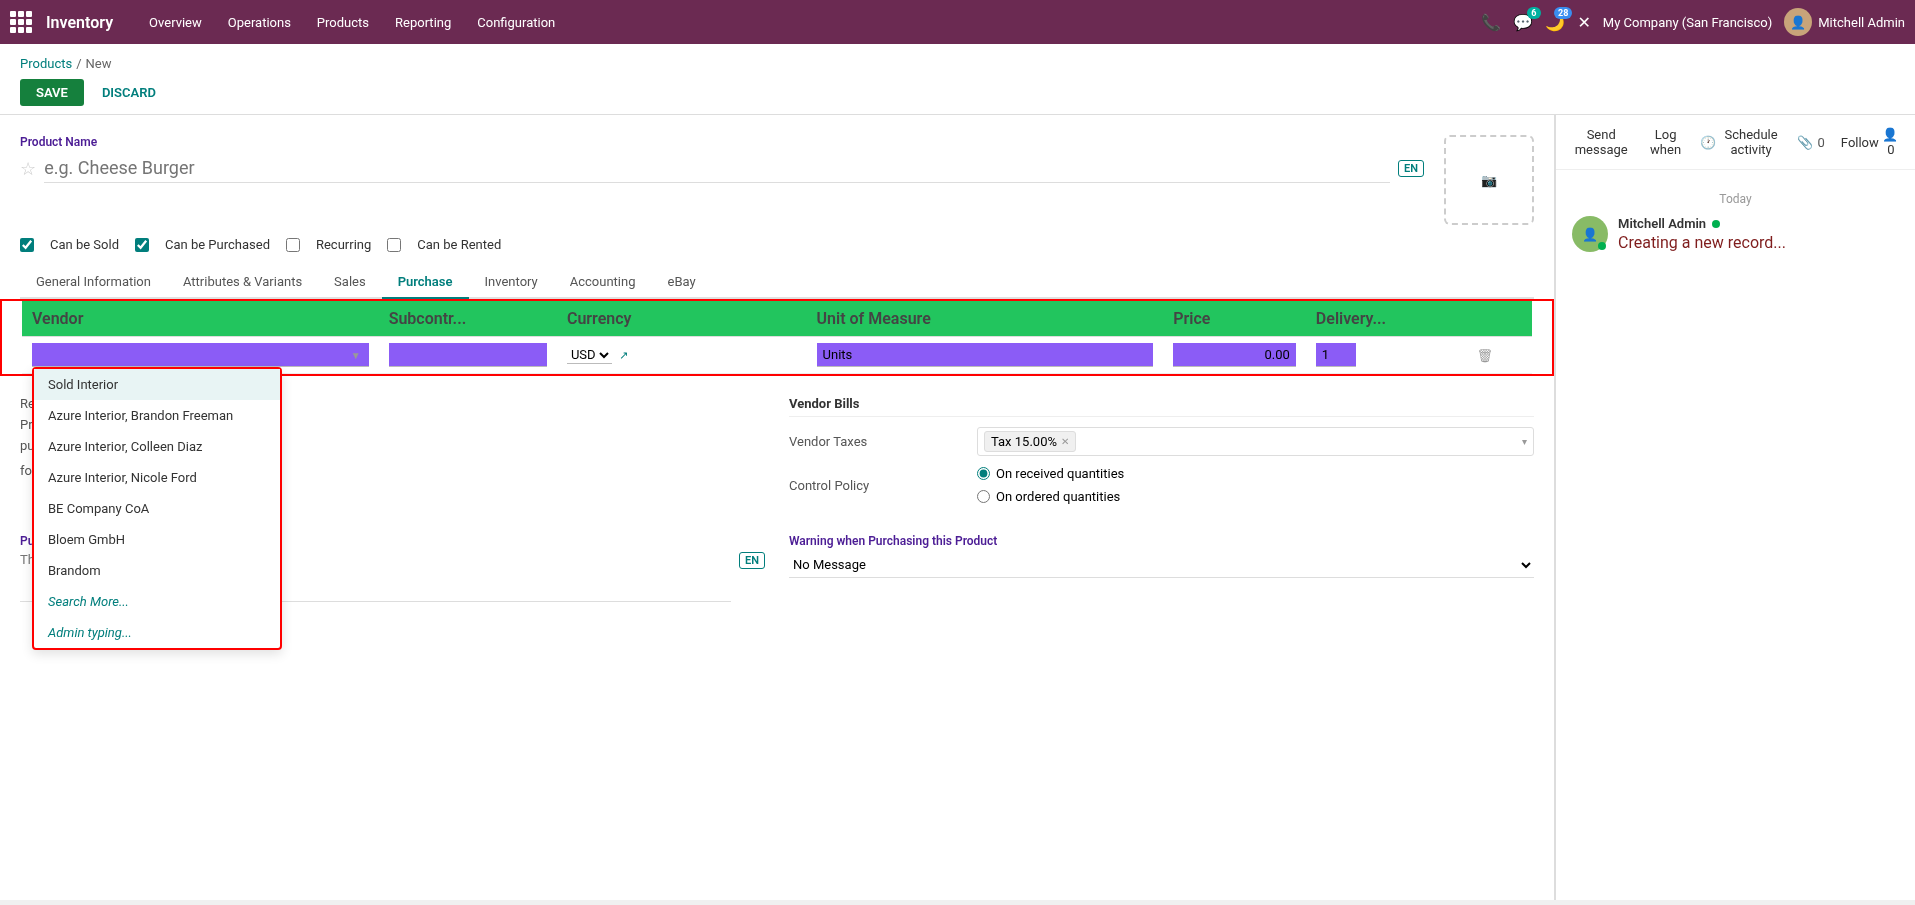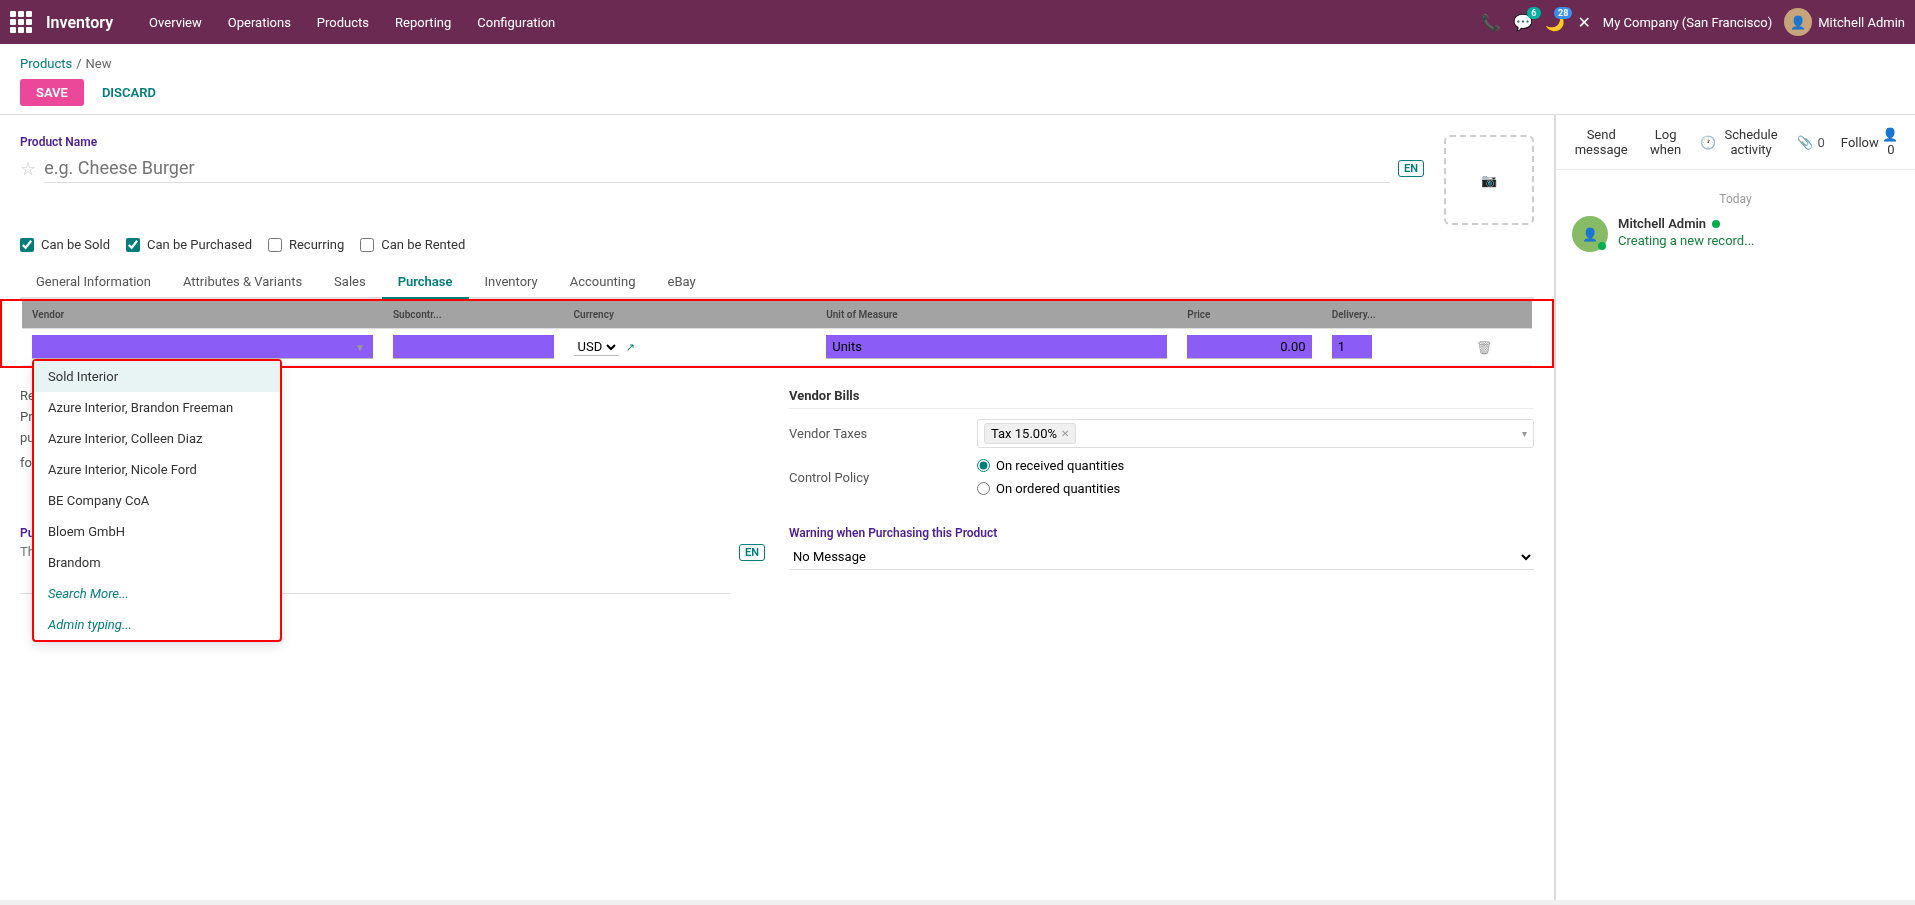--- a/index.html
+++ b/index.html
@@ -32,21 +32,21 @@
     
     .breadcrumb-bar {
       background: white;
       padding: 8px 20px 0;
       border-bottom: 1px solid #ddd;
     }
     .breadcrumb { display: flex; align-items: center; gap: 4px; padding: 4px 0 8px; font-size: 13px; }
     .breadcrumb a { color: #017e7c; text-decoration: none; }
     .breadcrumb span { color: #666; }
     .action-bar { display: flex; gap: 6px; padding-bottom: 8px; }
-    .btn-save { background: #ec4899; color: white; border: none; padding: 6px 16px; border-radius: 3px; cursor: pointer; font-weight: 600; font-size: 13px; }
+    .btn-save { background: #15803d; color: white; border: none; padding: 6px 16px; border-radius: 3px; cursor: pointer; font-weight: 600; font-size: 13px; }
     .btn-discard { background: transparent; color: #017e7c; border: none; padding: 6px 12px; border-radius: 3px; cursor: pointer; font-weight: 600; font-size: 13px; }
 
     
     .main-layout {
       display: flex;
       height: calc(100vh - 120px);
       background: #f0f0f0;
     }
 
     
@@ -64,37 +64,37 @@
     .product-name-left { flex: 1; }
     .field-label { font-size: 12px; font-weight: 600; color: #4c1d95; margin-bottom: 4px; }
     .product-name-row { display: flex; align-items: center; gap: 8px; }
     .star-icon { font-size: 18px; color: #ccc; cursor: pointer; }
     .product-name-input { flex: 1; border: none; border-bottom: 1px solid #ddd; font-size: 18px; color: #bbb; padding: 4px 0; outline: none; }
     .lang-badge { color: #017e7c; font-size: 11px; font-weight: 600; border: 1px solid #017e7c; padding: 1px 5px; border-radius: 3px; }
     .product-image { width: 90px; height: 90px; border: 2px dashed #ccc; border-radius: 6px; display: flex; align-items: center; justify-content: center; flex-direction: column; color: #aaa; cursor: pointer; font-size: 28px; }
 
     
     .checkbox-row { display: flex; gap: 16px; align-items: center; margin-bottom: 14px; flex-wrap: wrap; }
-    .checkbox-item { display: flex; align-items: center; gap: 7px; cursor: pointer; }
+    .checkbox-item { display: flex; align-items: center; gap: 16px; cursor: pointer; }
     .checkbox-item input[type=checkbox] { accent-color: #017e7c; width: 14px; height: 14px; }
     .checkbox-label { font-size: 13px; color: #333; }
 
     
     .tabs { display: flex; border-bottom: 2px solid #e0e0e0; margin-bottom: 0; }
     .tab { padding: 8px 16px; cursor: pointer; border-bottom: 2px solid transparent; margin-bottom: -2px; font-size: 13px; color: #555; }
     .tab.active { border-bottom-color: #017e7c; color: #017e7c; font-weight: 600; }
 
     
     .vendor-table-container {
       border: 2px solid red;
       margin: 0 -20px;
       padding: 0 20px;
     }
     .vendor-table { width: 100%; border-collapse: collapse; }
-    .vendor-table th { background: #a3a3a3; padding: 8px 10px; text-align: left; font-size: 10px; font-weight: 600; color: #444; border-bottom: 1px solid #ddd; }
+    .vendor-table th { background: #22c55e; padding: 8px 10px; text-align: left; font-size: 16px; font-weight: 600; color: #444; border-bottom: 1px solid #ddd; }
     .vendor-table td { padding: 6px 10px; border-bottom: 1px solid #eee; vertical-align: middle; }
     .vendor-row-input { border: none; outline: none; width: 100%; background: #8b5cf6; padding: 4px 6px; border-bottom: 1px solid #bbb; }
     .currency-select { border: none; border-bottom: 1px solid #bbb; outline: none; background: transparent; }
     .delete-btn { color: #999; cursor: pointer; }
 
     
     .dropdown-container { position: relative; }
     .dropdown-menu {
       position: absolute;
       top: 100%;
@@ -150,21 +150,21 @@
     .chatter-btn { background: none; border: none; cursor: pointer; color: #333; font-size: 13px; display: flex; align-items: center; gap: 4px; }
     .chatter-count { display: flex; align-items: center; gap: 4px; color: #555; font-size: 13px; }
     .follow-btn { margin-left: auto; background: none; border: none; cursor: pointer; color: #333; font-size: 13px; display: flex; align-items: center; gap: 4px; }
     .chatter-messages { flex: 1; overflow-y: auto; padding: 12px 16px; }
     .date-divider { text-align: center; color: #999; font-size: 12px; margin: 10px 0; }
     .message-item { display: flex; gap: 10px; margin-bottom: 12px; }
     .msg-avatar { width: 36px; height: 36px; border-radius: 50%; background: #8b6; display: flex; align-items: center; justify-content: center; flex-shrink: 0; overflow: hidden; }
     .msg-content { flex: 1; }
     .msg-author { font-weight: 600; font-size: 13px; color: #333; display: flex; align-items: center; gap: 6px; }
     .online-dot { width: 8px; height: 8px; background: #00b050; border-radius: 50%; display: inline-block; }
-    .msg-text { color: #15803d; font-size: 13px; margin-top: 2px; }
+    .msg-text { color: #7f1d1d; font-size: 16px; margin-top: 2px; }
 
     
     .form-area::-webkit-scrollbar { width: 6px; }
     .form-area::-webkit-scrollbar-thumb { background: #ccc; border-radius: 3px; }
   </style>
 </head>
 <body>
 
 <nav class="top-nav">
   <div class="nav-grid-icon">

